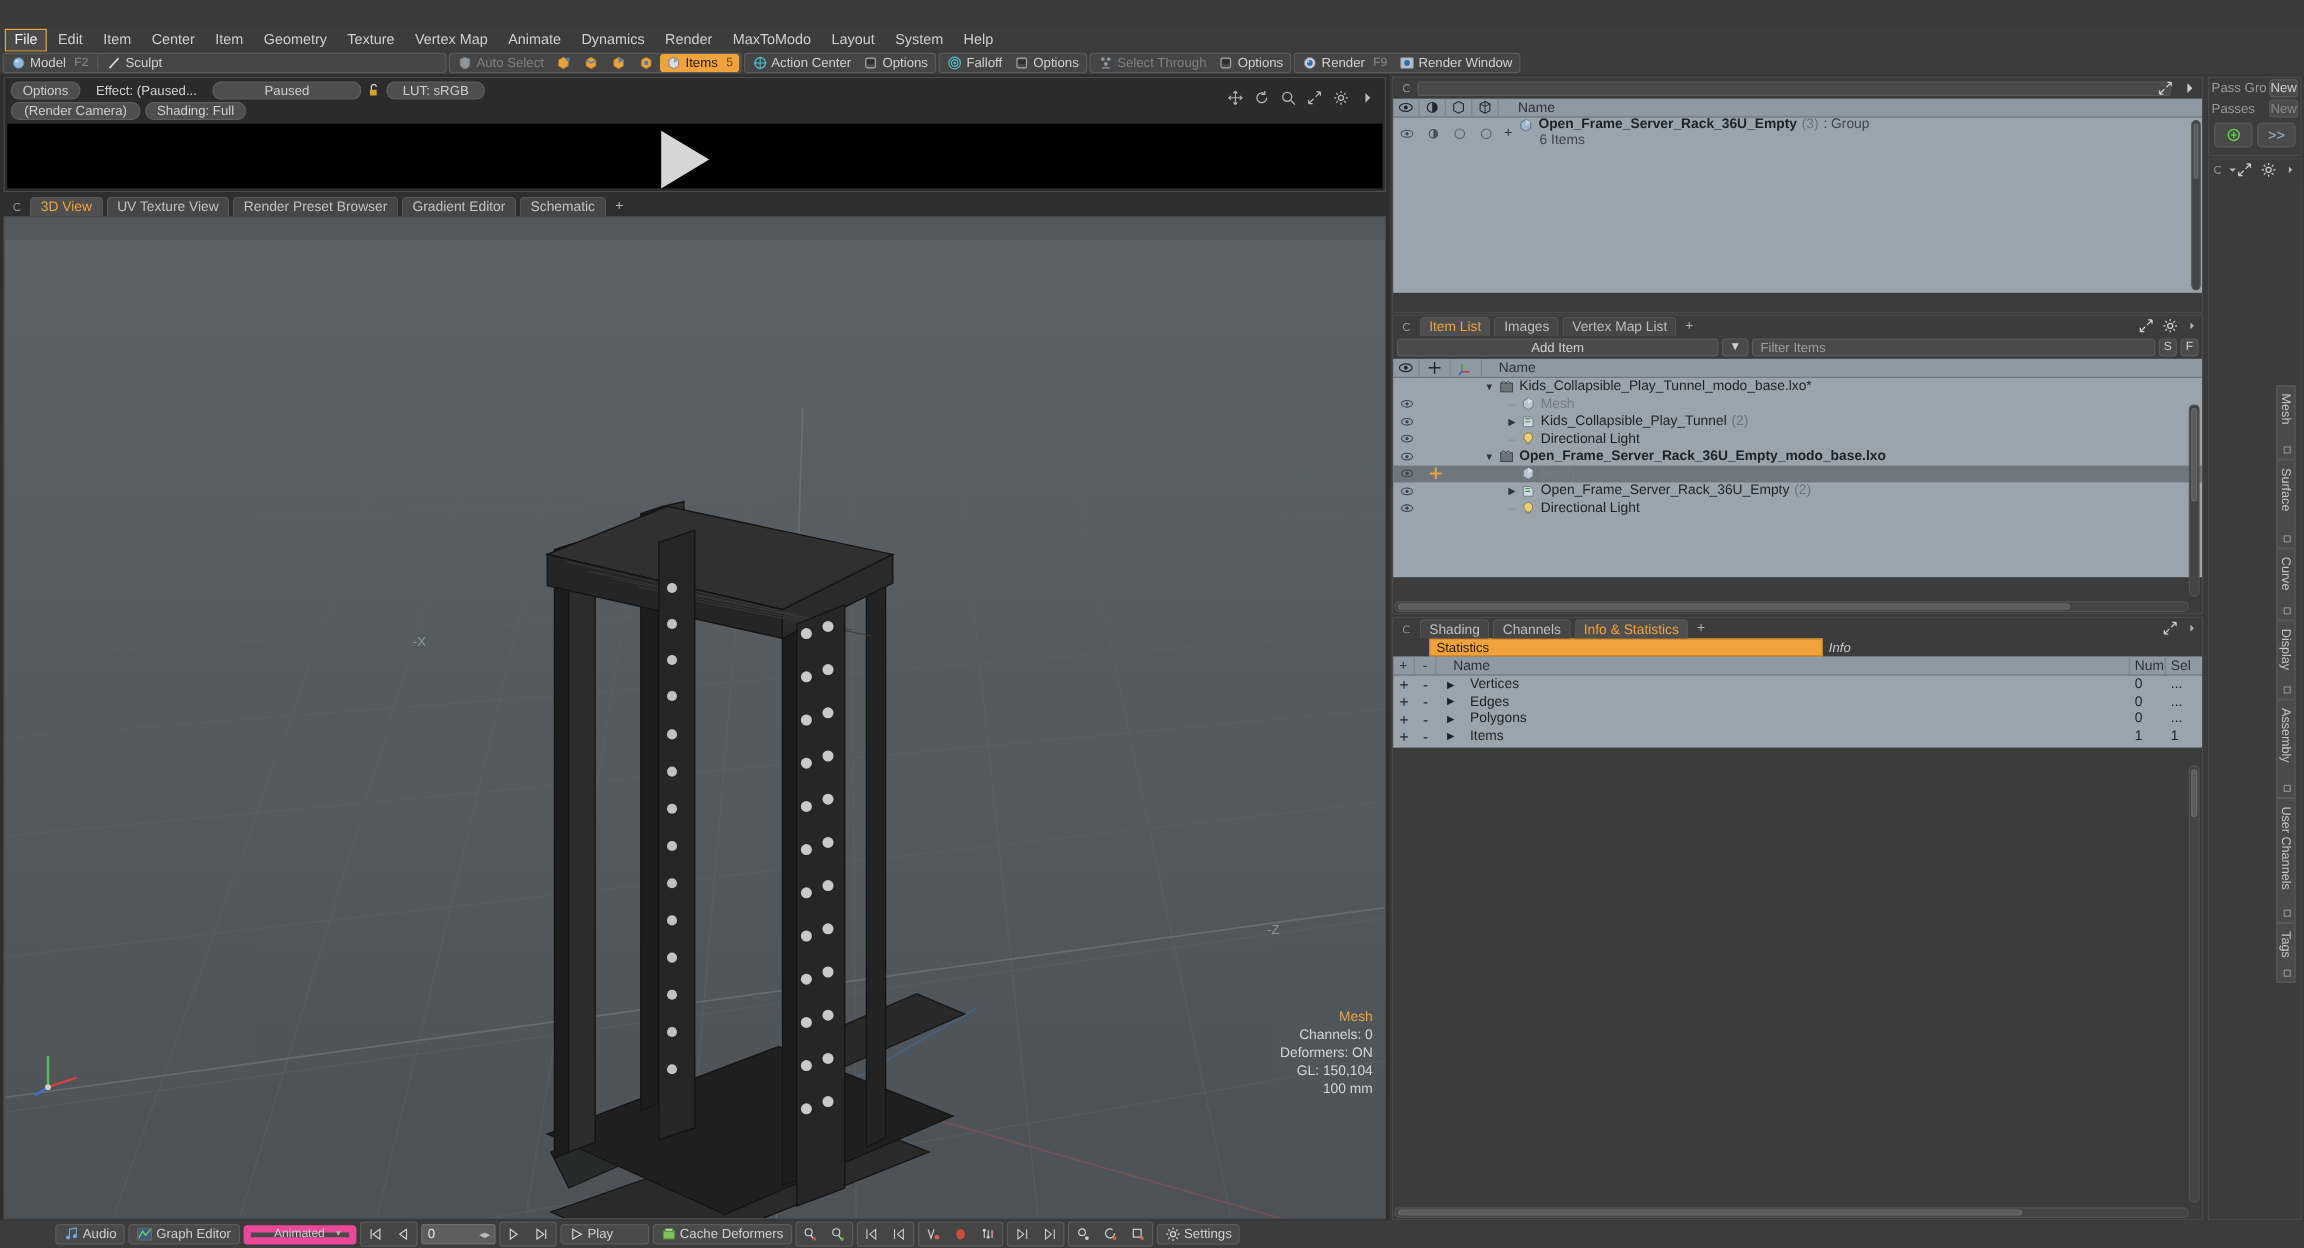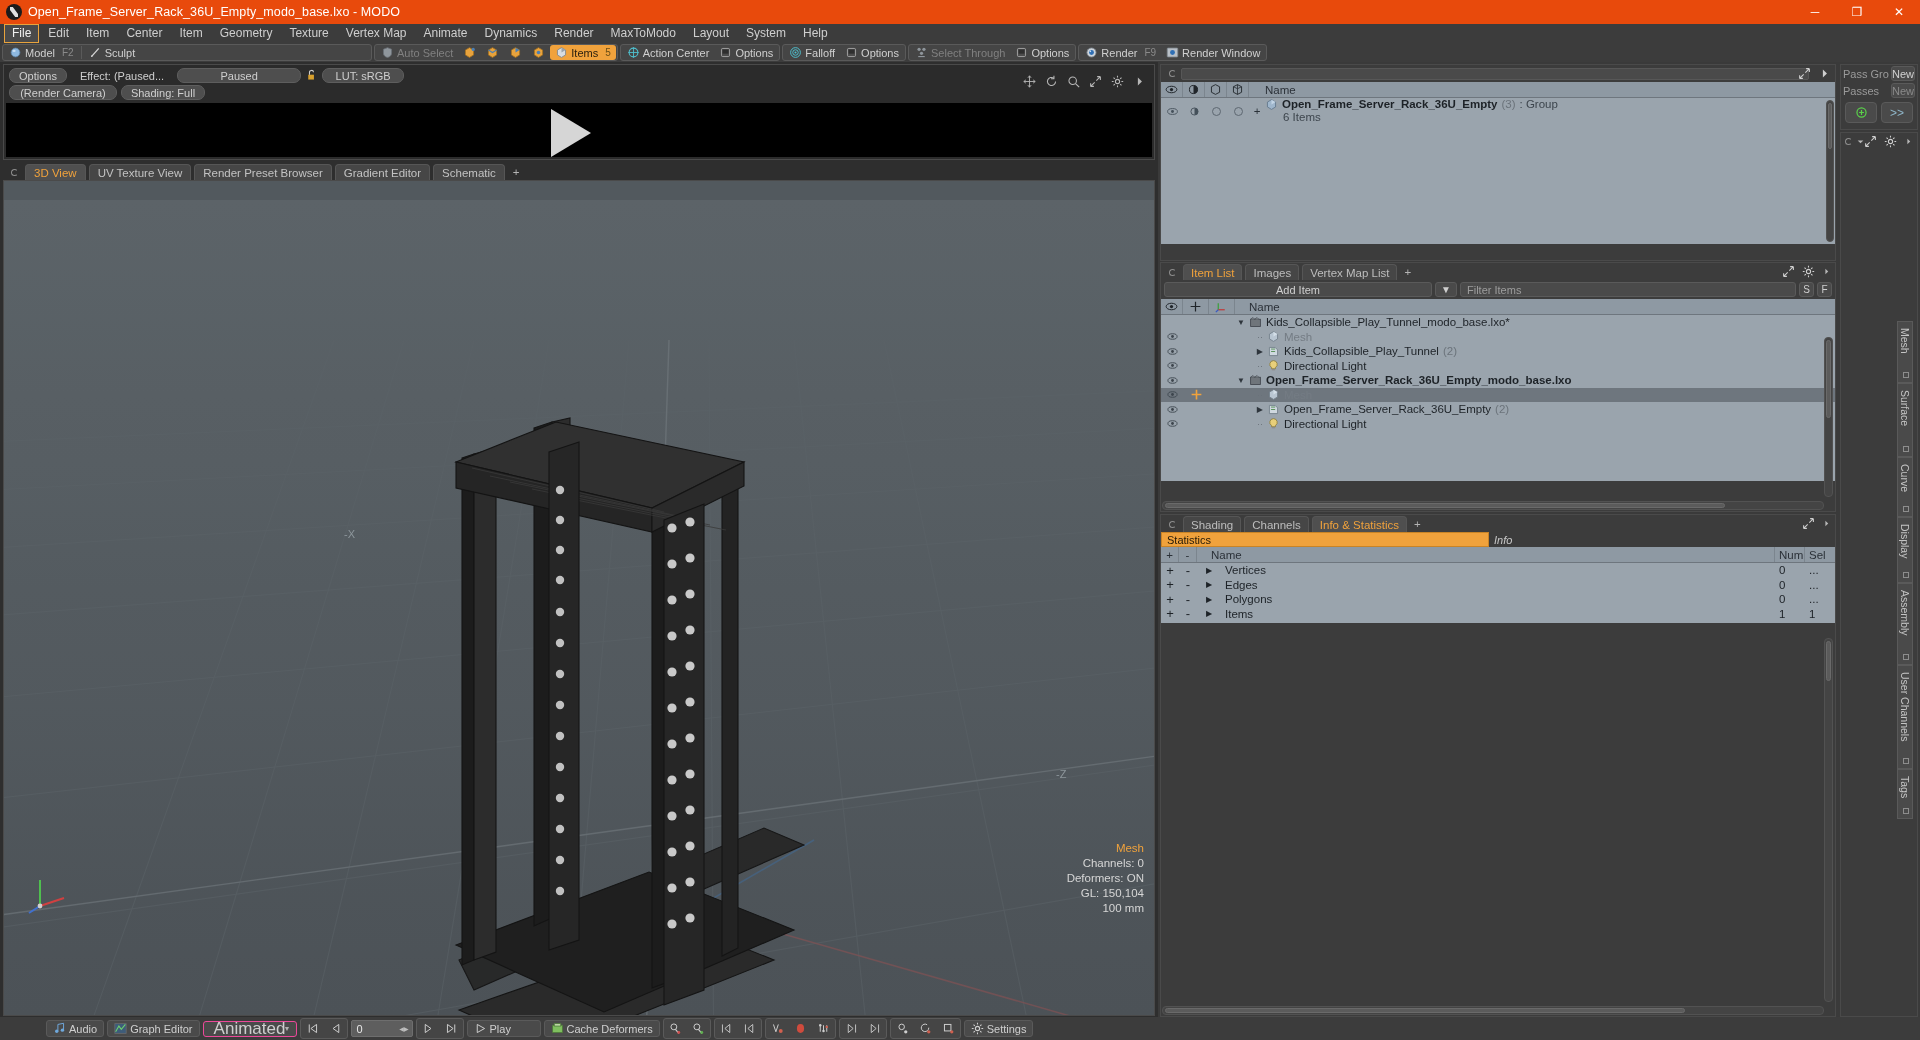--- a/index.html
+++ b/index.html
@@ -148,23 +148,23 @@
     position: absolute; left: 0; top: 1017px; width: 1920px; height: 23px;
     background: #3c3c3c; display: flex; align-items: center; gap: 3px; padding-left: 46px;
   }
   .bbtn {
     height: 17px; border: 1px solid #5a5a5a; border-radius: 3px; background: #4a4a4a;
     display: flex; align-items: center; gap: 3px; padding: 0 6px; color: #cfcfcf; font-size: 11px;
     white-space: nowrap;
   }
   .bbtn.icon-only { padding: 0 4px; }
   .combo {
-    height: 16px; width: 94px; border: 1px solid #ec4899; border-radius: 3px; background: #4a4a4a;
+    height: 16px; width: 94px; border: 6px solid #ec4899; border-radius: 3px; background: #4a4a4a;
     display: flex; align-items: center; justify-content: center; position: relative;
-    color: #cfcfcf; font-size: 17px;
+    color: #cfcfcf; font-size: 10px;
   }
   .combo::after { content: "\25BC"; position: absolute; right: 5px; font-size: 7px; color: #b0b0b0; }
   .framefield {
     height: 17px; width: 62px; background: #5e5e5e; border: 1px solid #6e6e6e; border-radius: 2px;
     color: #e8e8e8; font-size: 11px; display: flex; align-items: center; padding-left: 5px;
     position: relative;
   }
   .framefield::after { content: "\25C0\25B6"; position: absolute; right: 3px; font-size: 6px; color: #bdbdbd; }
   .bgrp { display: flex; gap: 2px; align-items: center; border: 1px solid #5a5a5a; border-radius: 3px;
     background: #454545; padding: 1px; }
@@ -215,21 +215,21 @@
     position: absolute; left: 1px; right: 11px; bottom: 1px; height: 9px; background: #444;
     border: 1px solid #525252; border-radius: 4px;
   }
   .scrollh .thumb { position: absolute; top: 1px; bottom: 1px; background: #5b5b5b;
     border: 1px solid #6a6a6a; border-radius: 3px; }
 
   .statsbar { height: 15px; display: flex; }
   .stat-tab {
     font-size: 11px; display: flex; align-items: center; padding: 0 5px; height: 100%;
   }
-  .stat-tab.on { background: #f0a23c; color: #241a08; flex: 0 0 328px; border: 1px solid #c98426; }
+  .stat-tab.on { background: #f0a23c; color: #241a08; flex: 0 0 328px; border: 1px solid #c98426; margin-left: 30px; }
   .stat-tab.off { color: #c8c8c8; flex: 1; font-style: italic; }
 
   
   .vstrip { position: absolute; right: 4px; top: 188px; width: 16px; }
   .vtabi {
     width: 16px; background: #4a4a4a; border: 1px solid #5a5a5a; color: #c4c4c4;
     font-size: 10.5px; writing-mode: vertical-rl; text-orientation: mixed;
     padding: 6px 1px 10px 1px; display: flex; align-items: center; justify-content: flex-start;
     position: relative;
   }
@@ -252,29 +252,20 @@
     color: #9d9d9d; font-size: 11px; display: flex; align-items: center; padding-left: 6px; }
   .sqbtn { height: 15px; width: 15px; border: 1px solid #5a5a5a; border-radius: 3px;
     background: #4a4a4a; display: flex; align-items: center; justify-content: center;
     font-size: 10px; color: #cfcfcf; }
 </style>
 </head>
 <body>
 
 <div id="app">
 
-  <div class="titlebar">
-    <div class="logo"></div>
-    <div class="ttl">Open_Frame_Server_Rack_36U_Empty_modo_base.lxo - MODO</div>
-    <div class="wbtns">
-      <div class="wbtn">─</div>
-      <div class="wbtn">❐</div>
-      <div class="wbtn close">✕</div>
-    </div>
-  </div>
 
   <div class="menubar" id="menubar">
       <div class="menu-item active">File</div>
       <div class="menu-item">Edit</div>
       <div class="menu-item">Item</div>
       <div class="menu-item">Center</div>
       <div class="menu-item">Item</div>
       <div class="menu-item">Geometry</div>
       <div class="menu-item">Texture</div>
       <div class="menu-item">Vertex Map</div>

